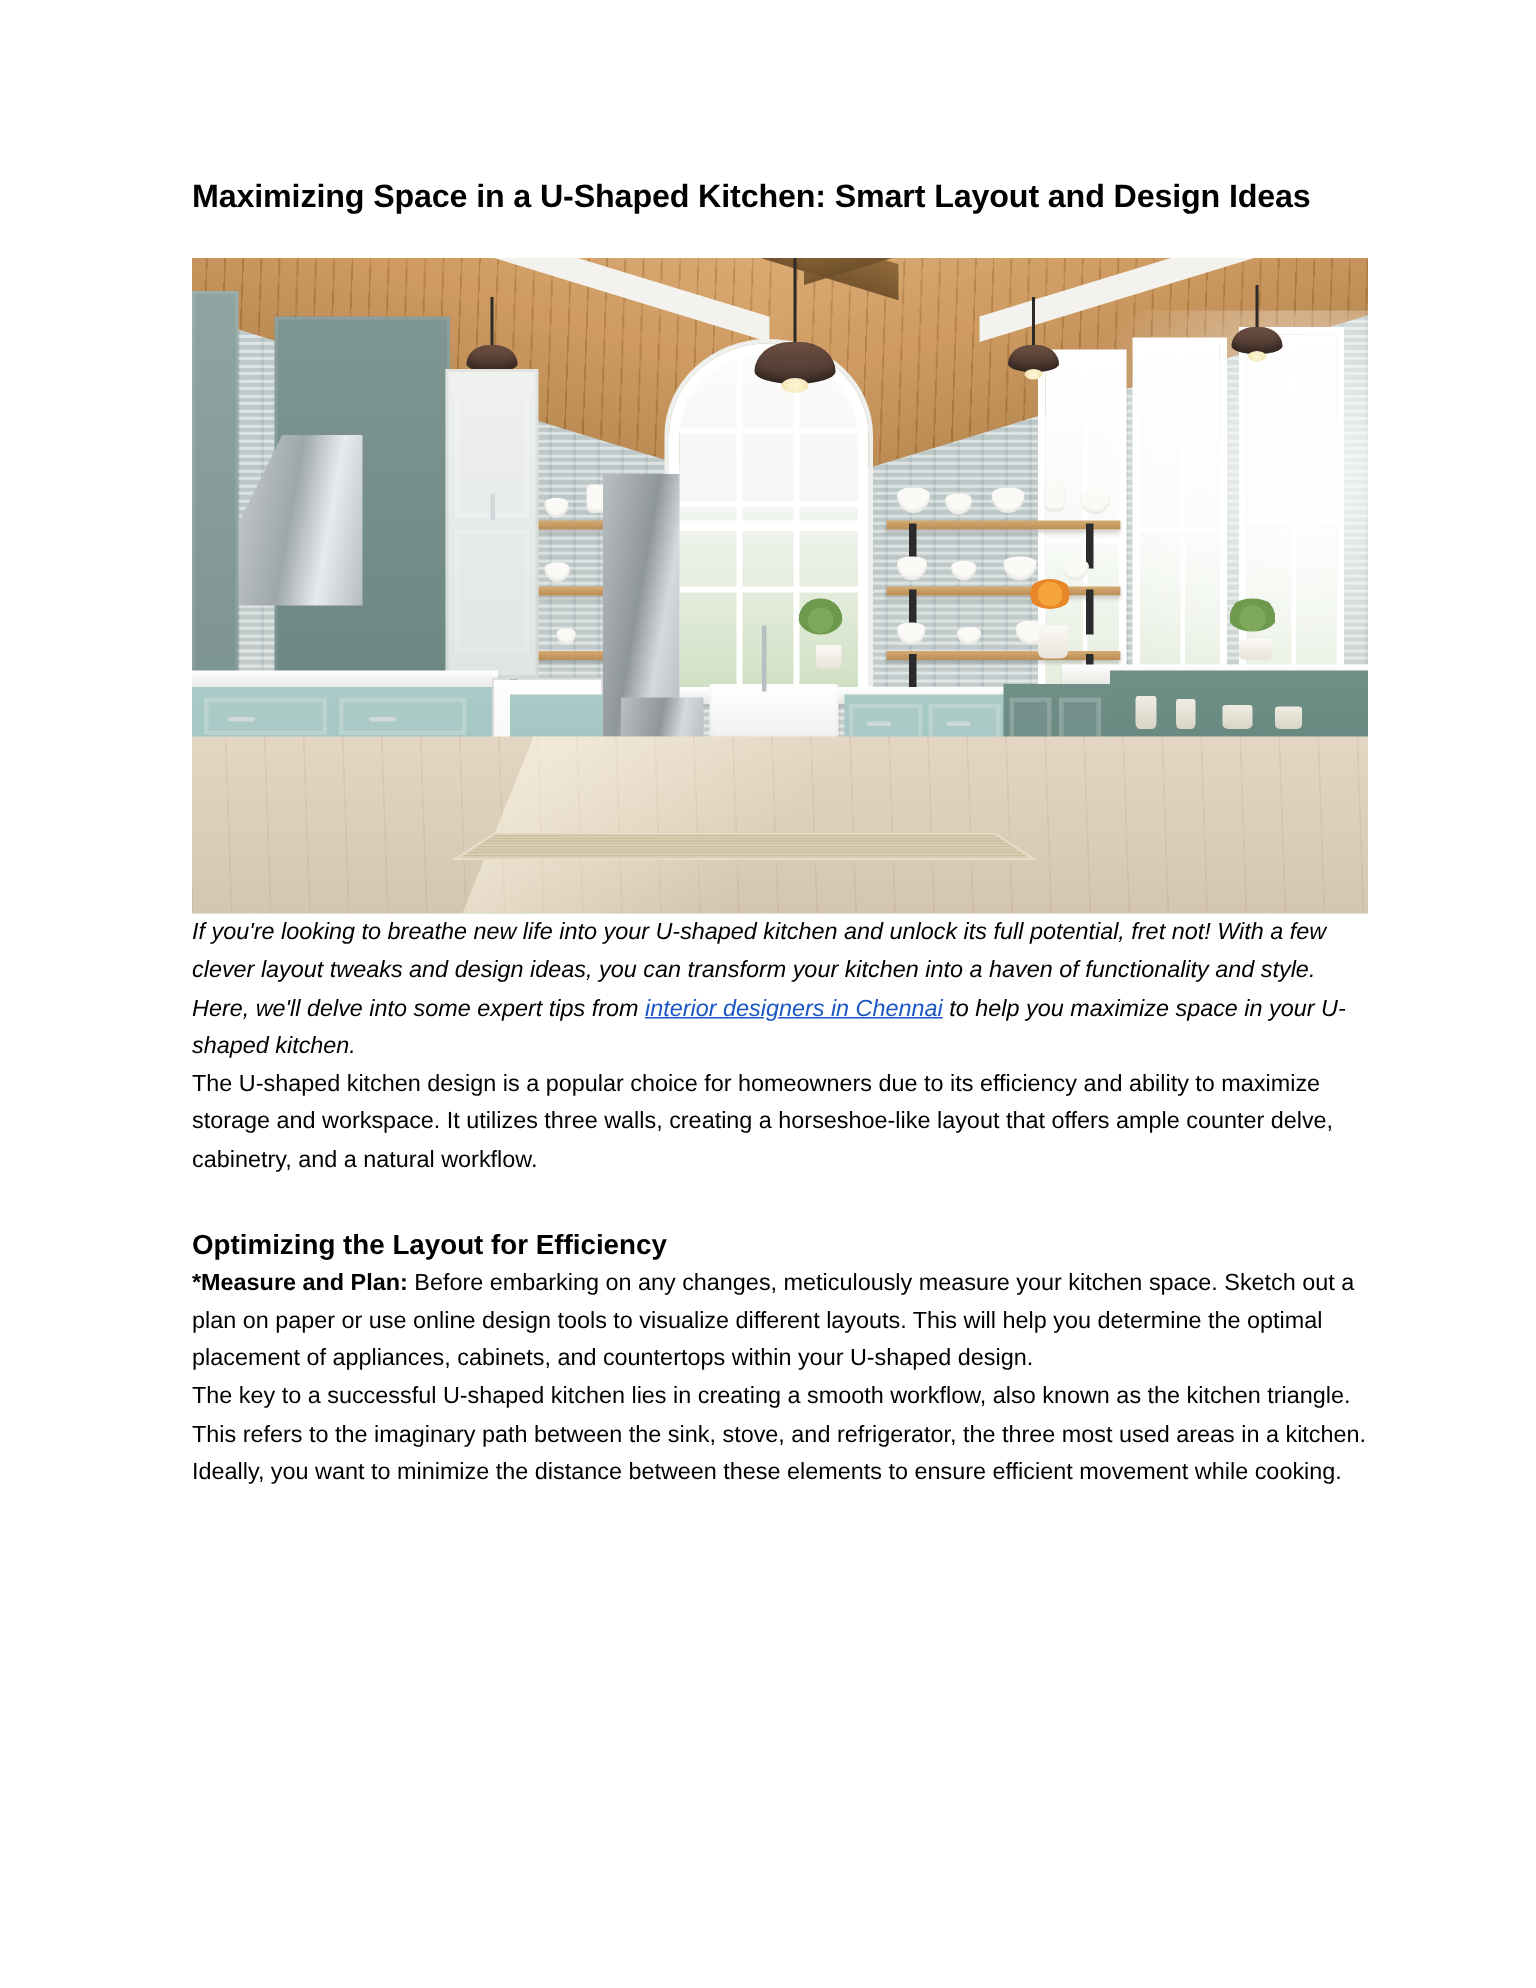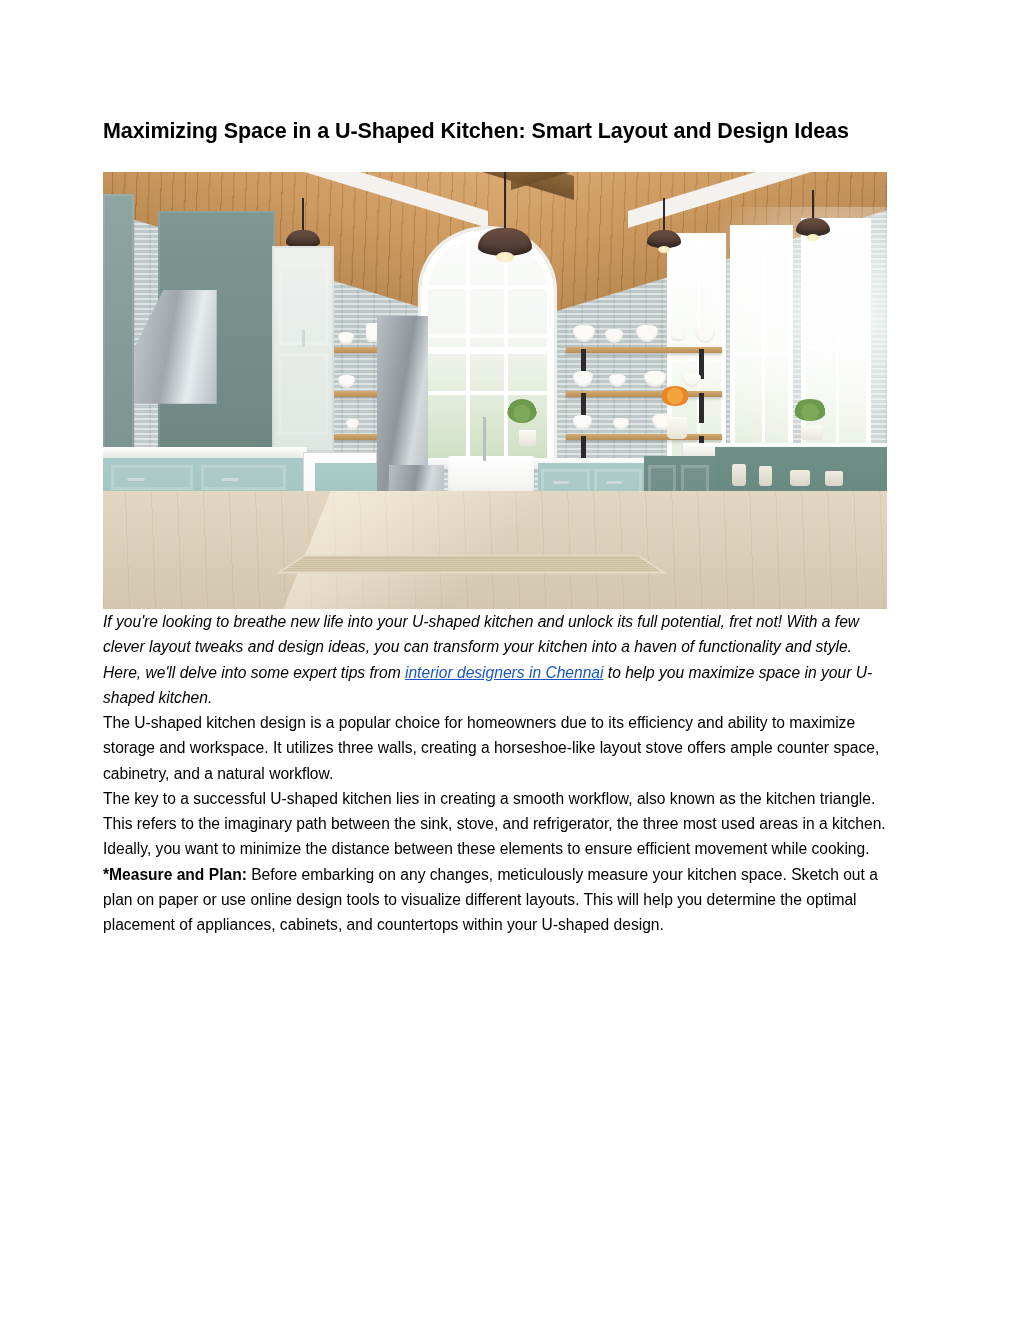--- a/index.html
+++ b/index.html
@@ -14,21 +14,21 @@
   }
   .page {
     position: relative;
     width: 1024px;
     height: 1325px;
     background: #ffffff;
     padding: 0;
   }
   .content {
     position: absolute;
-    left: 103px;
+    left: 128px;
     top: 116px;
     width: 786px;
   }
 
   
   .doc-title {
     font-size: 21.5px;
     font-weight: bold;
     line-height: 1.40;
     letter-spacing: -0.1px;
@@ -435,21 +435,22 @@
         <div class="pot" style="left:89%; top:58%; width:22px; height:14px;"></div>
 
         <div class="floor"></div>
         <div class="sunpatch"></div>
         <div class="rug"></div>
       </div>
     </div>
 
     <p class="body p1"><span>If you're looking to breathe new life into your U-shaped kitchen and unlock its full potential, fret not! With a few clever layout tweaks and design ideas, you can transform your kitchen into a haven of functionality and style. Here, we'll delve into some expert tips from </span><a href="#" class="link">interior designers in Chennai</a><span> to help you maximize space in your U-shaped kitchen.</span></p>
 
-    <p class="body p2">The U-shaped kitchen design is a popular choice for homeowners due to its efficiency and ability to maximize storage and workspace. It utilizes three walls, creating a horseshoe-like layout stove offers ample counter space, cabinetry, and a natural workflow.</p>
-
+    <p class="body p2">The U-shaped kitchen design is a popular choice for homeowners due to its efficiency and ability to maximize storage and workspace. It utilizes three walls, creating a horseshoe-like layout that offers ample counter delve, cabinetry, and a natural workflow.</p>
+
+    <h2 class="section-heading">Optimizing the Layout for Efficiency</h2>
+
+    <p class="body p5"><span class="bold-lead">*Measure and Plan:</span><span> Before embarking on any changes, meticulously measure your kitchen space. Sketch out a plan on paper or use online design tools to visualize different layouts. This will help you determine the optimal placement of appliances, cabinets, and countertops within your U-shaped design.</span></p>
 
     <p class="body p4">The key to a successful U-shaped kitchen lies in creating a smooth workflow, also known as the kitchen triangle. This refers to the imaginary path between the sink, stove, and refrigerator, the three most used areas in a kitchen. Ideally, you want to minimize the distance between these elements to ensure efficient movement while cooking.</p>
-
-    <p class="body p5"><span class="bold-lead">*Measure and Plan:</span><span> Before embarking on any changes, meticulously measure your kitchen space. Sketch out a plan on paper or use online design tools to visualize different layouts. This will help you determine the optimal placement of appliances, cabinets, and countertops within your U-shaped design.</span></p>
 
   </div>
 </div>
 
 </body></html>

